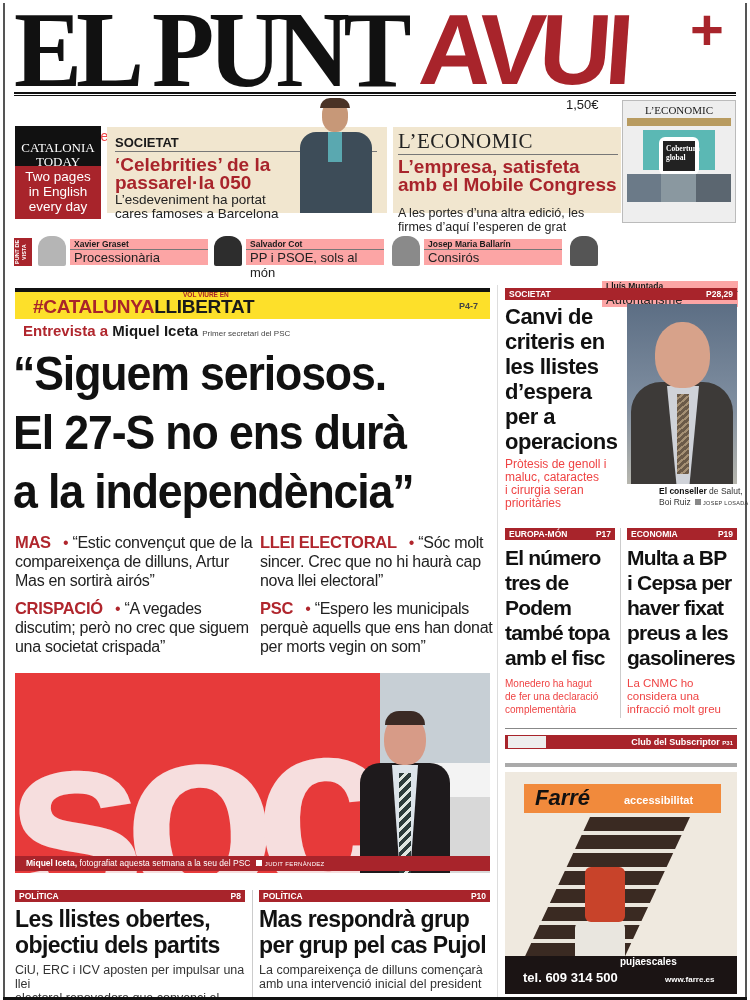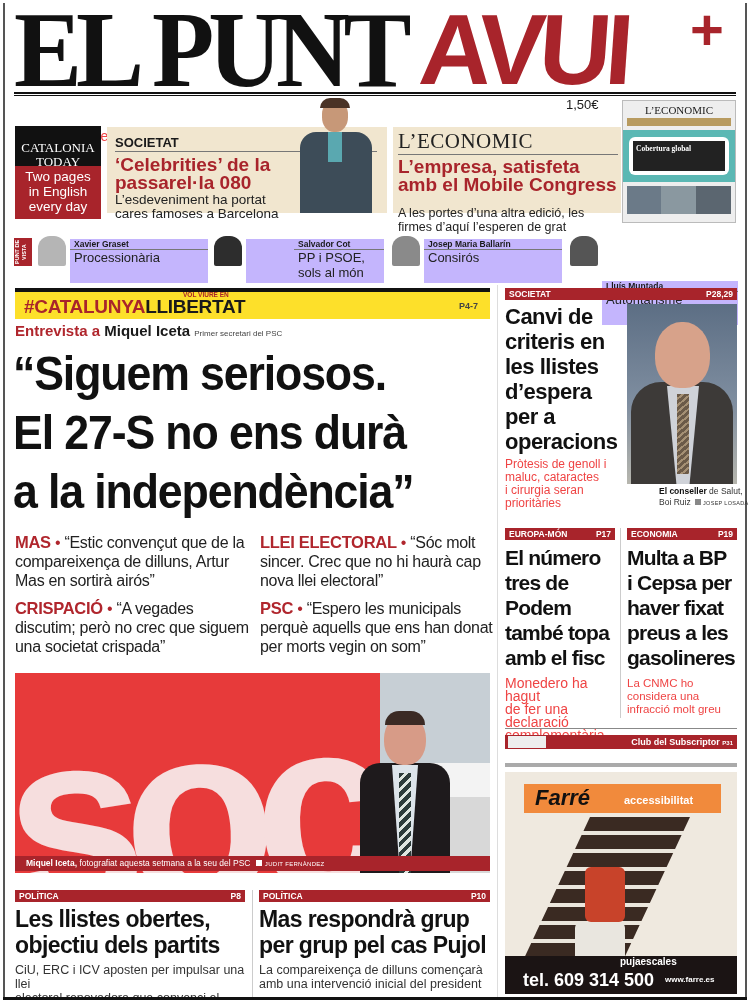--- a/index.html
+++ b/index.html
@@ -1,20 +1,20 @@
 <!DOCTYPE html>
 <html><head>
 <meta charset="utf-8">
 <style>
   * { box-sizing: border-box; margin: 0; padding: 0; }
   html, body { width: 750px; height: 1000px; background: #fff; overflow: hidden; }
   body { font-family: "Liberation Sans", sans-serif; color: #1a1a1a; position: relative; }
   .frame { position: absolute; left: 3px; top: 3px; width: 744px; height: 994px; border-left: 2px solid #555; border-right: 2px solid #555; }
   .abs { position: absolute; }
-  .red { color: #b0262d; }
+  .red { color: #b0262d; margin-left: 8px; }
 
   
   .mast { left: 14px; top: 4px; height: 86px; white-space: nowrap; }
   .mast-black { font-family: "Liberation Serif", serif; font-weight: 700; font-size: 102px; letter-spacing: -6px; line-height: 90px; color: #111; transform: scaleY(1.05); display: inline-block; }
   .mast-red { font-family: "Liberation Sans", sans-serif; font-weight: 900; font-size: 100px; letter-spacing: -6px; line-height: 90px; color: #a8242b; display: inline-block; margin-left: 14px; transform: skewX(-4deg); }
   .mast-plus { font-size: 58px; color: #a8242b; font-weight: 700; position: absolute; left: 690px; top: -4px; }
   .rule2 { left: 14px; top: 92px; width: 722px; height: 4px; border-top: 2px solid #111; border-bottom: 1px solid #111; }
   .dateline { left: 15px; top: 97px; font-size: 14px; color: #ef4444; margin-top: 31px; }
   .dateline b { font-weight: 700; }
   .dateline .small { font-size: 9px; letter-spacing: .2px; }
@@ -29,37 +29,37 @@
   .promo { top: 127px; height: 86px; background: #f1e6cf; }
   .promo-label { font-weight: 700; font-size: 13px; }
   .promo-rule { border-bottom: 1px solid #777; }
   .promo-head { font-weight: 700; color: #a8242b; font-size: 19px; line-height: 18px; }
   .promo-sub { font-size: 13.5px; line-height: 14px; color: #222; }
   .econ-logo { font-family: "Liberation Serif", serif; font-size: 21px; letter-spacing: .5px; color: #222; }
 
   .mag { left: 622px; top: 100px; width: 114px; height: 123px; background: #eee; border: 1px solid #bbb; }
   .mag-logo { font-family: "Liberation Serif", serif; font-size: 11px; text-align: center; margin-top: 3px; }
   .mag-band { margin: 2px 4px; height: 8px; background: #b89b60; }
-  .mag-screen { margin: 4px 0; height: 52px; background: #5bb8b4; padding: 7px 6px; }
+  .mag-screen { margin: 4px 20px; height: 40px; background: #5bb8b4; padding: 7px 16px; }
   .mag-phone { background: #fff; border-radius: 6px; height: 38px; padding: 4px; }
   .mag-inner { background: #222; color: #fff; font-family: "Liberation Serif", serif; font-size: 7.5px; font-weight: 700; height: 30px; padding: 3px; }
   .mag-photos { margin: 2px 4px; height: 28px; background: linear-gradient(90deg,#6b7a88 0 33%, #8a98a0 33% 66%, #5b6670 66%); }
 
   
   .pdv { left: 14px; top: 238px; width: 18px; height: 28px; background: #a8242b; color: #fff; font-size: 5.5px; font-weight: 700; writing-mode: vertical-rl; transform: rotate(180deg); text-align: center; line-height: 7px; }
   .op { top: 236px; height: 30px; }
   .op-face { position: absolute; left: 0; top: 0; width: 28px; height: 30px; border-radius: 12px 12px 2px 2px; }
-  .op-box { position: absolute; left: 32px; top: 3px; height: 44px; background: #c4b5fd; }
+  .op-box { position: absolute; left: 32px; top: 3px; height: 26px; background: #fca5a5; }
   .op-name { font-size: 8.5px; font-weight: 700; line-height: 10px; padding-left: 4px; border-bottom: 1px solid #777; }
   .op-title { font-size: 13px; line-height: 15px; padding-left: 4px; color: #222; }
 
   
   .hashbar { left: 15px; top: 288px; width: 475px; height: 31px; background: #fde02a; border-top: 4px solid #111; }
   .hash-small { position: absolute; left: 168px; top: -1px; font-size: 6.5px; color: #a8242b; font-weight: 700; }
-  .hash-txt { position: absolute; left: 9px; top: 4px; font-size: 19px; font-weight: 900; letter-spacing: -.3px; }
+  .hash-txt { position: absolute; left: 18px; top: 4px; font-size: 19px; font-weight: 900; letter-spacing: -.3px; }
   .hash-txt .r { color: #a8242b; }
   .hash-pg { position: absolute; right: 12px; top: 9px; font-size: 9px; font-weight: 700; color: #444; }
   .interview { left: 15px; top: 322px; font-size: 15px; font-weight: 700; }
   .interview .role { font-size: 8px; font-weight: 400; color: #444; }
   .bigq { left: 13px; top: 344px; width: 480px; font-size: 48px; font-weight: 700; line-height: 59px; letter-spacing: -1.2px; color: #111; transform: scaleX(.93); transform-origin: left top; }
 
   .quote { font-size: 16px; line-height: 19px; color: #222; letter-spacing: -.3px; }
   .quote b { color: #b0262d; font-weight: 900; font-size: 16.5px; }
 
   .mainphoto { left: 15px; top: 673px; width: 475px; height: 200px; overflow: hidden; background: #e73a3a; }
@@ -102,21 +102,21 @@
 
   .ad { left: 505px; top: 772px; width: 232px; height: 222px; overflow: hidden; background: #efe9df; }
   .ad-orange { position: absolute; left: 19px; top: 12px; width: 197px; height: 29px; background: #f18a3c; }
   .ad-farre { position: absolute; left: 11px; top: 1px; font-size: 22px; font-style: italic; font-weight: 700; color: #111; }
   .ad-acc { position: absolute; left: 100px; top: 10px; font-size: 11px; font-weight: 700; color: #fff; }
   .ad-stairs { position: absolute; left: 50px; top: 45px; width: 100px; height: 150px; background: repeating-linear-gradient(180deg,#3a2a22 0 14px,#ebe6dc 14px 18px); transform: skewX(-25deg); }
   .ad-chair { position: absolute; left: 80px; top: 95px; width: 40px; height: 55px; background: #c8432a; border-radius: 6px; }
   .ad-chairbase { position: absolute; left: 70px; top: 150px; width: 50px; height: 45px; background: #e9e6df; border-radius: 6px; }
   .ad-bottom { position: absolute; left: 0; bottom: 0; width: 232px; height: 38px; background: #1b1414; }
   .ad-puja { position: absolute; left: 115px; top: 184px; font-size: 10px; font-weight: 700; color: #fff; }
-  .ad-tel { position: absolute; left: 18px; top: 198px; font-size: 18px; font-weight: 700; color: #fff; }
+  .ad-tel { position: absolute; left: 18px; top: 198px; font-size: 13px; font-weight: 700; color: #fff; }
   .ad-www { position: absolute; left: 160px; top: 203px; font-size: 8px; font-weight: 700; color: #fff; }
 
   .bottom-line { left: 3px; top: 997px; width: 744px; height: 3px; background: #111; }
 </style>
 </head>
 <body>
 
 <div class="frame"></div>
 
 <div class="abs mast">
@@ -143,21 +143,21 @@
     <span class="pg">P58,59</span>
   </div>
 </div>
 
 <div class="abs promo" style="left:107px;width:280px;">
   <div class="promo-rule" style="margin:6px 0 0 8px;width:262px;">
     <span class="promo-label">SOCIETAT</span>
   </div>
   <div class="promo-head" style="margin:4px 0 0 8px;">
     <div>‘Celebrities’ de la</div>
-    <div>passarel·la 080</div>
+    <div>passarel·la 050</div>
   </div>
   <div class="promo-sub" style="margin:1px 0 0 8px;">
     <div>L’esdeveniment ha portat</div>
     <div>cares famoses a Barcelona</div>
   </div>
 </div>
 
 <div class="abs" style="left:290px;top:98px;width:95px;height:115px;">
   <div style="position:absolute;left:32px;top:2px;width:26px;height:32px;border-radius:45%;background:#c79878;"></div>
   <div style="position:absolute;left:30px;top:0;width:30px;height:10px;border-radius:12px 12px 0 0;background:#4a3326;"></div>
@@ -190,21 +190,21 @@
 <div class="abs pdv">PUNT DE VISTA</div>
 <div class="abs op" style="left:38px;width:170px;">
   <div class="op-face" style="background:#b5b5b5;"></div>
   <div class="op-box" style="width:138px;">
     <div class="op-name">Xavier Graset</div>
     <div class="op-title">Processionària</div>
   </div>
 </div>
 <div class="abs op" style="left:214px;width:170px;">
   <div class="op-face" style="background:#2d2d2d;"></div>
-  <div class="op-box" style="width:138px;padding-left:48px;">
+  <div class="op-box" style="width:138px;">
     <div class="op-name">Salvador Cot</div>
     <div class="op-title">PP i PSOE, sols al món</div>
   </div>
 </div>
 <div class="abs op" style="left:392px;width:170px;">
   <div class="op-face" style="background:#8a8a8a;"></div>
   <div class="op-box" style="width:138px;">
     <div class="op-name">Josep Maria Ballarín</div>
     <div class="op-title">Consirós</div>
   </div>
@@ -333,21 +333,21 @@
     <span>EUROPA-MÓN</span>
     <span>P17</span>
   </div>
   <div class="rhead" style="margin-top:5px;font-size:21px;line-height:25px;letter-spacing:-.8px;">
     <div>El número</div>
     <div>tres de</div>
     <div>Podem</div>
     <div>també topa</div>
     <div>amb el fisc</div>
   </div>
-  <div class="rsub" style="margin-top:7px;font-size:14px;">
+  <div class="rsub" style="margin-top:7px;font-size:10px;">
     <div>Monedero ha hagut</div>
     <div>de fer una declaració</div>
     <div>complementària</div>
   </div>
 </div>
 <div class="abs" style="left:620px;top:528px;width:1px;height:190px;background:#ccc;"></div>
 <div class="abs" style="left:627px;top:528px;width:110px;">
   <div class="secbar">
     <span>ECONOMIA</span>
     <span>P19</span>

